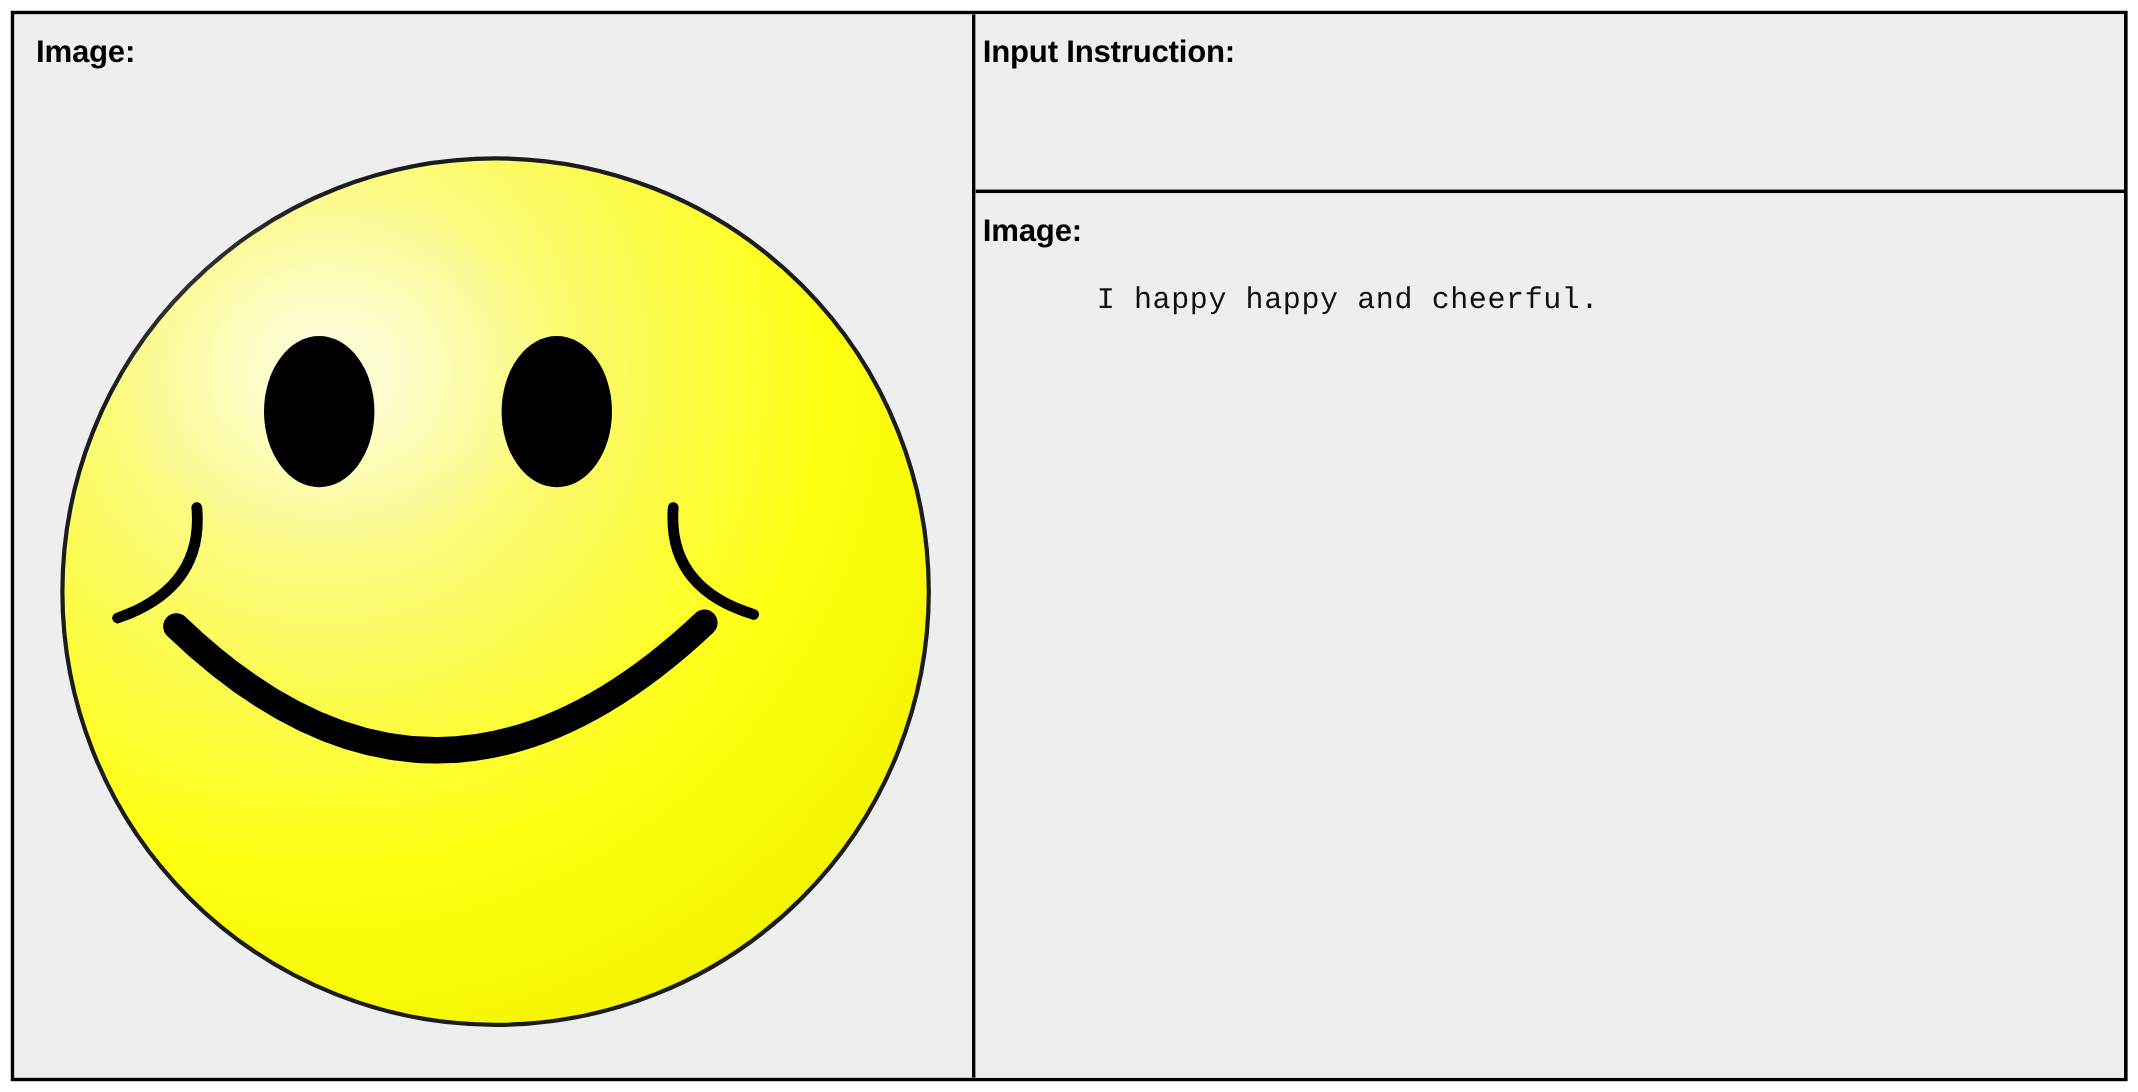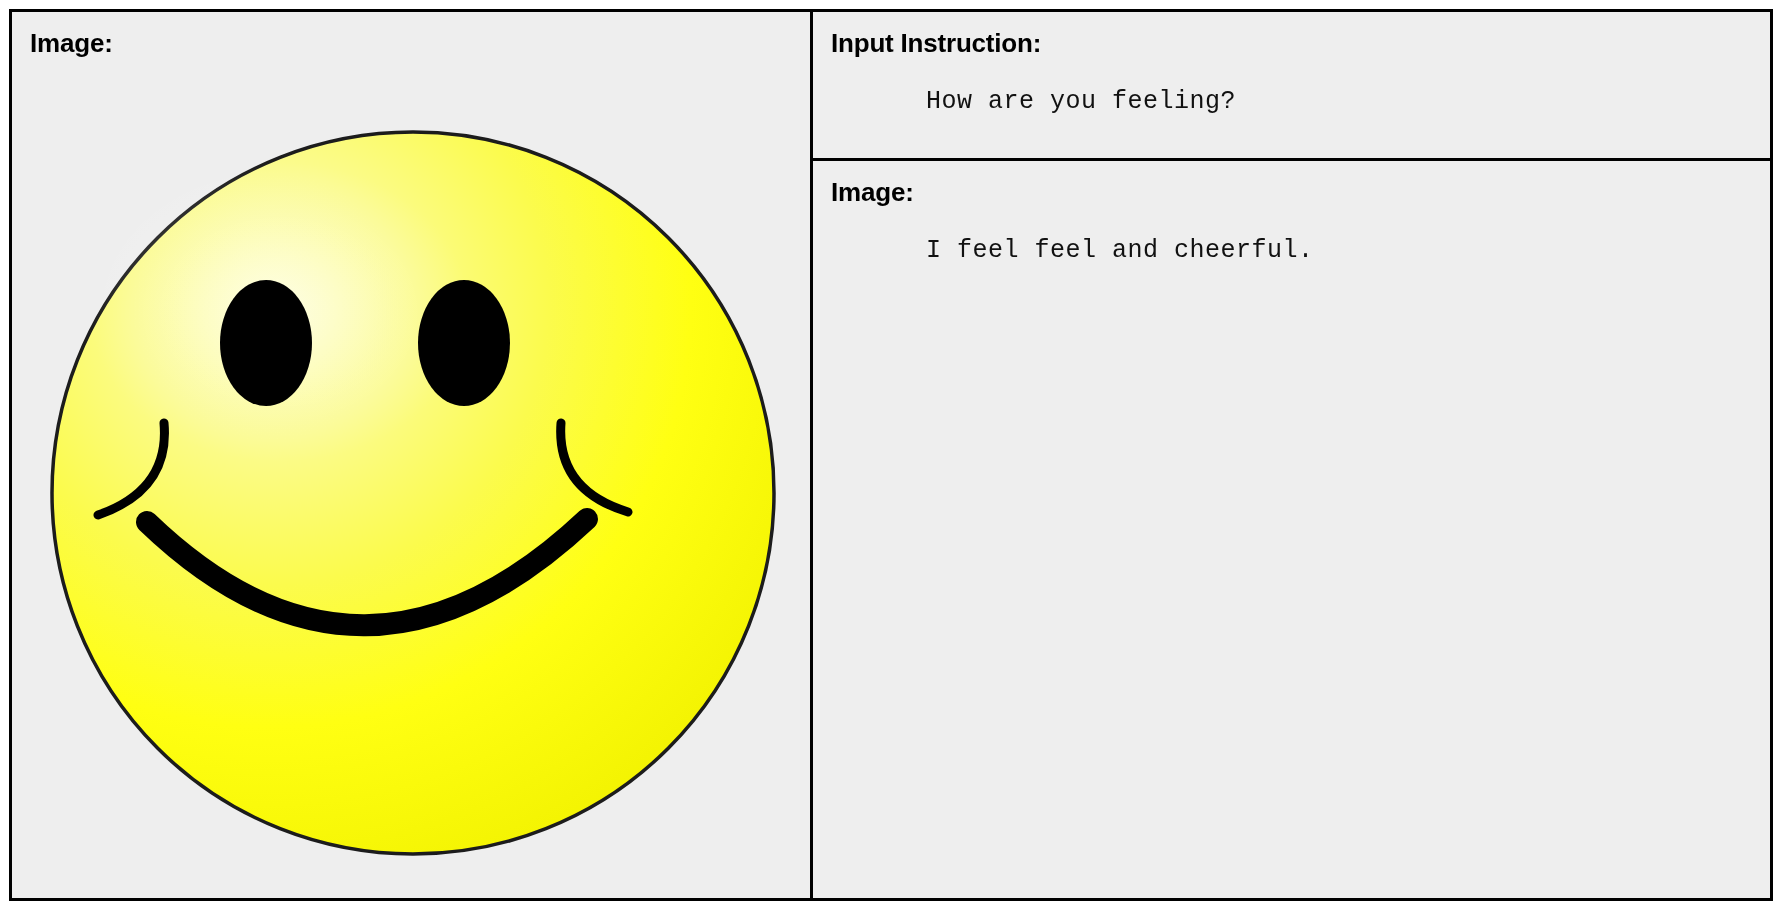--- a/index.html
+++ b/index.html
@@ -64,21 +64,21 @@
     flex: 1 1 auto;
     display: flex;
     flex-direction: column;
     background: #eeeeee;
     min-width: 0;
   }
 
   .panel {
     position: relative;
     box-sizing: border-box;
-    padding: 16px 18px 0 18px;
+    padding: 16px 18px 0 6px;
     background: #eeeeee;
   }
 
   .panel.instruction {
     height: 149px;
     flex: 0 0 149px;
     border-bottom: 3px solid #000000;
   }
 
   .panel.output {
@@ -136,22 +136,21 @@
 
         <path d="M 549 411 Q 544 478 616 500" fill="none" stroke="#000000" stroke-width="9" stroke-linecap="round"></path>
       </svg>
     </div>
   </div>
 
   <div class="right-col">
 
     <div class="panel instruction">
       <div class="section-label">Input Instruction:</div>
-      <div class="panel-body">How are you feeling?</div>
     </div>
 
     <div class="panel output">
       <div class="section-label">Image:</div>
-      <div class="panel-body">I feel feel and cheerful.</div>
+      <div class="panel-body">I happy happy and cheerful.</div>
     </div>
 
   </div>
 </div>
 
 </body></html>

